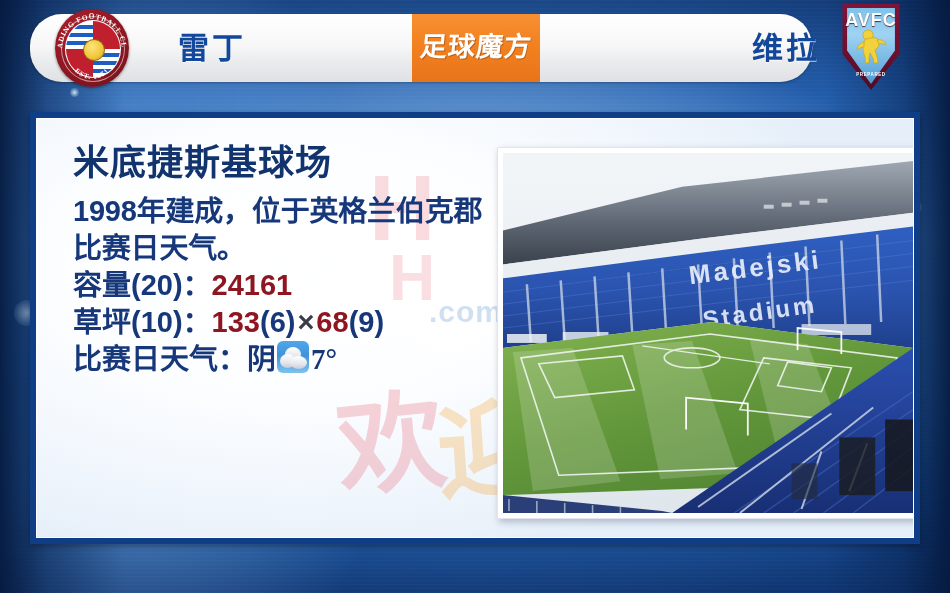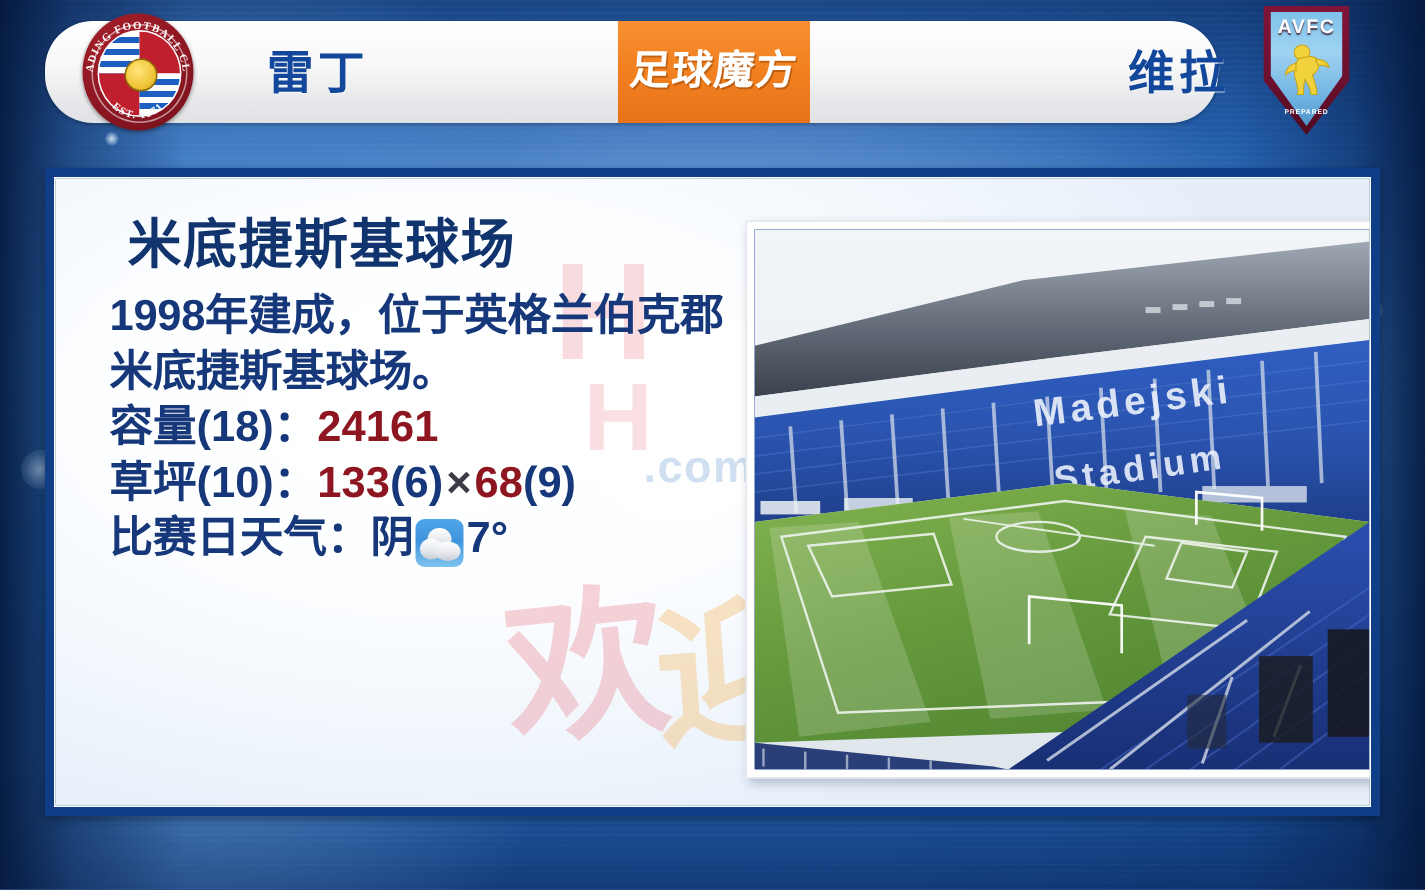--- a/index.html
+++ b/index.html
@@ -130,21 +130,21 @@
     clip-path: polygon(4% 0%, 96% 0%, 96% 58%, 50% 100%, 4% 58%);
     box-shadow: 0 1px 3px rgba(0,0,0,0.45);
   }
   .crest-villa .cv-face {
     position: absolute; left: 5px; top: 4px; right: 5px; bottom: 6px;
     background: linear-gradient(180deg, #7ec2ea 0%, #9fd3f2 35%, #6fb3e2 75%, #4e95cc 100%);
     clip-path: polygon(4% 0%, 96% 0%, 96% 56%, 50% 100%, 4% 56%);
   }
   .crest-villa .cv-avfc {
     position: absolute; left: 0; right: 0; top: 6px; text-align: center;
-    font-size: 13px; font-weight: bold; color: #ffffff; letter-spacing: 1px;
+    font-size: 18px; font-weight: bold; color: #ffffff; letter-spacing: 1px;
     text-shadow: 0 1px 1px rgba(60,8,28,0.8);
   }
   .crest-villa .cv-prepared {
     position: absolute; left: 0; right: 0; bottom: 13px; text-align: center;
     font-size: 4.5px; font-weight: bold; color: #ffffff; letter-spacing: .6px;
   }
   .crest-villa .cv-lion svg { position: absolute; left: 13px; top: 22px; }
 
   
   .card {
@@ -202,34 +202,34 @@
     transform: rotate(-4deg);
   }
 
   
   .info {
     position: absolute; left: 36px; top: 22px; width: 420px;
   }
   .info-title {
     font-size: 36px; font-weight: bold; color: #11346e;
     line-height: 44px; letter-spacing: 1px;
-    margin: 0 0 8px 12px;
+    margin: 0 0 8px 0;
     text-shadow: 0 1px 0 rgba(255,255,255,0.8);
   }
   .info-line {
     font-size: 29px; font-weight: bold; color: #16387a;
     line-height: 37px; letter-spacing: 0px;
     white-space: nowrap;
   }
   .info-desc { letter-spacing: -0.2px; }
   .val-red { color: #8e1621; }
   .val-navy { color: #16387a; }
   .times-sign { color: #3c3c46; font-weight: bold; padding: 0 2px; }
 
-  .weather-row { display: flex; align-items: flex-end; }
+  .weather-row { display: flex; align-items: flex-start; font-family: Liberation Serif, serif; }
   .weather-icon {
     display: inline-block; width: 32px; height: 32px;
     margin: 0 2px 0 1px;
     border-radius: 6px;
     background: linear-gradient(180deg, #4fa6e8 0%, #3f93dc 45%, #7ec3ef 100%);
     position: relative; overflow: hidden; vertical-align: middle;
     flex: 0 0 auto;
   }
   .weather-icon .c1, .weather-icon .c2, .weather-icon .c3 {
     position: absolute; border-radius: 50%;
@@ -326,24 +326,24 @@
       <div class="wm wm-top">H</div>
       <div class="wm wm-top2">H</div>
       <div class="wm wm-com">.com</div>
       <div class="wm wm-huan">欢</div>
       <div class="wm wm-ying">迎</div>
 
       <div class="info">
         <div class="info-title">米底捷斯基球场</div>
 
         <div class="info-line info-desc">1998年建成，位于英格兰伯克郡</div>
-        <div class="info-line info-desc">米底捷斯基球场。</div>
+        <div class="info-line info-desc">比赛日天气。</div>
 
         <div class="info-line">
-          <span>容量(18)：</span><span class="val-red">24161</span>
+          <span>容量(20)：</span><span class="val-red">24161</span>
         </div>
 
         <div class="info-line">
           <span>草坪(10)：</span><span class="val-red">133</span><span class="val-navy">(6)</span><span class="times-sign">×</span><span class="val-red">68</span><span class="val-navy">(9)</span>
         </div>
 
 
         <div class="info-line weather-row">
           <span>比赛日天气：</span>
             <span>阴</span>

